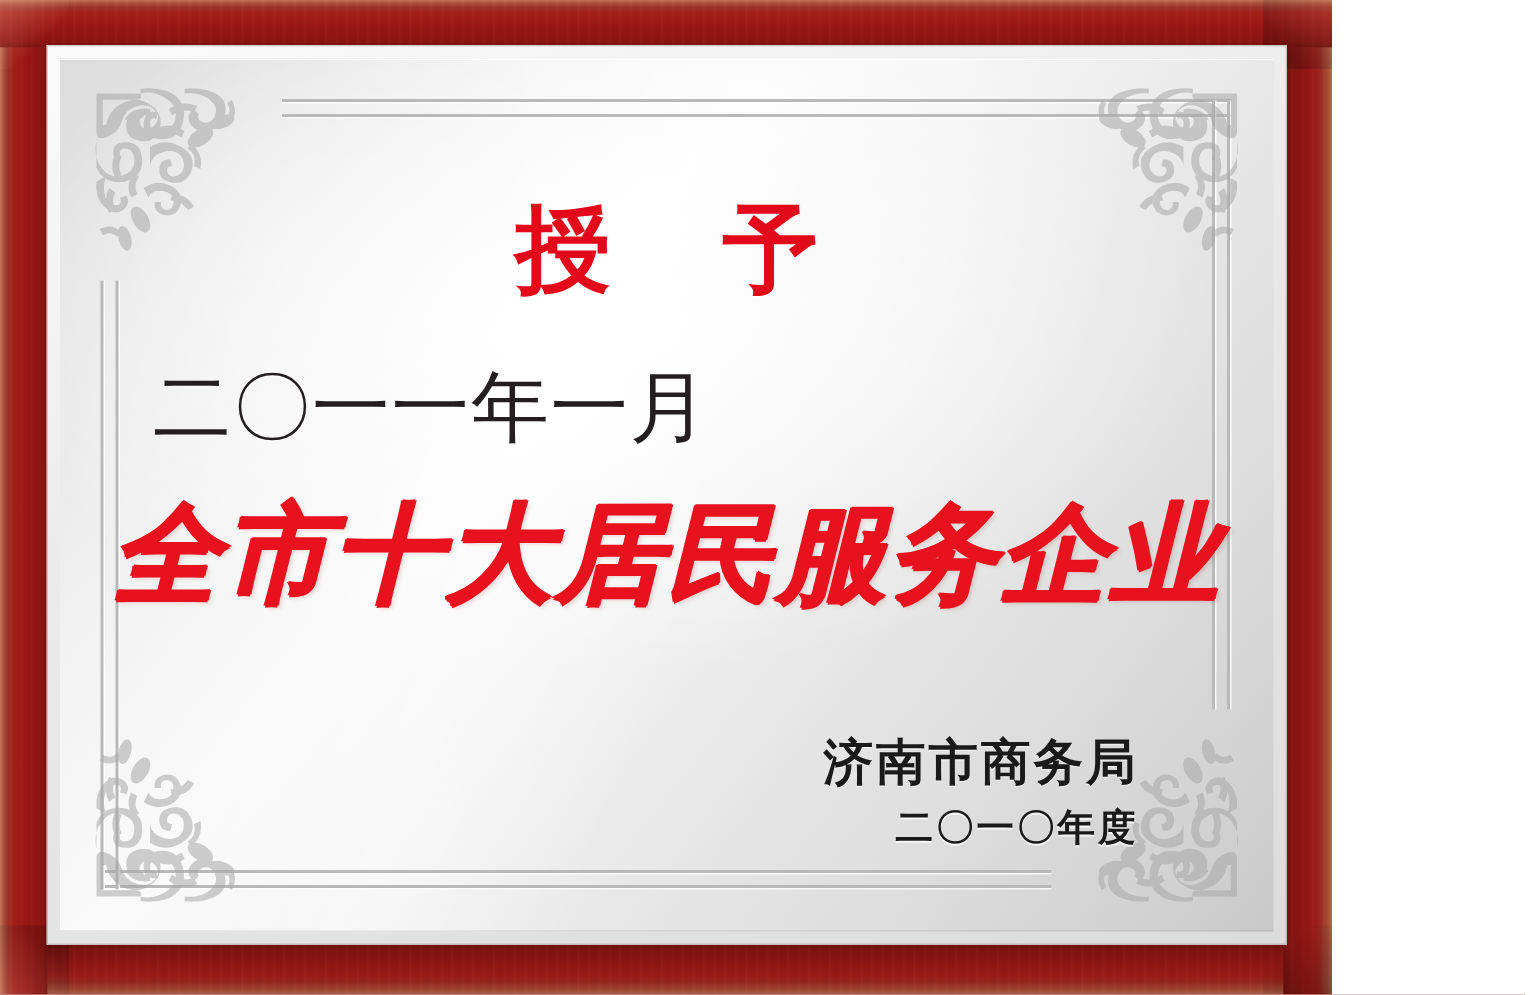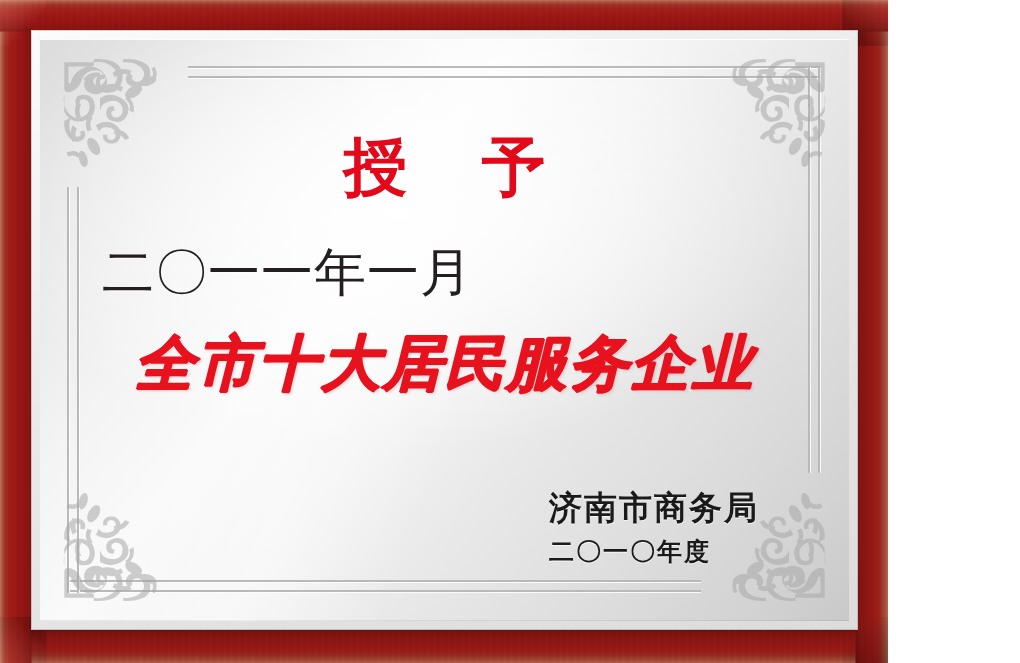--- a/index.html
+++ b/index.html
@@ -127,35 +127,35 @@
     letter-spacing:1px;
     color:#231f20;
     text-shadow:0 1px 0 rgba(255,255,255,.75);
   }
 
   .award-title{
     position:absolute; left:0; right:0; top:294px;
     text-align:center;
     font-family:"DejaVu Serif", serif;
     font-weight:700;
-    font-size:60px;
+    font-size:72px;
     line-height:1;
     letter-spacing:2px;
     color:#e8121f;
     font-style:italic;
     text-shadow:
        1px 0 0 #e8121f, -1px 0 0 #e8121f,
        0 1px 0 #e8121f, 0 -1px 0 #e8121f,
        2px 2px 3px rgba(160,40,40,.18);
     white-space:nowrap;
   }
 
   .signature{
     position:absolute; right:90px; top:452px;
-    text-align:left;
+    text-align:right;
   }
   .sig-org{
     font-family:"DejaVu Sans", sans-serif;
     font-weight:700;
     font-size:33px;
     line-height:1;
     letter-spacing:2px;
     color:#1a1a1a;
     text-shadow:0 1px 0 rgba(255,255,255,.7);
   }

